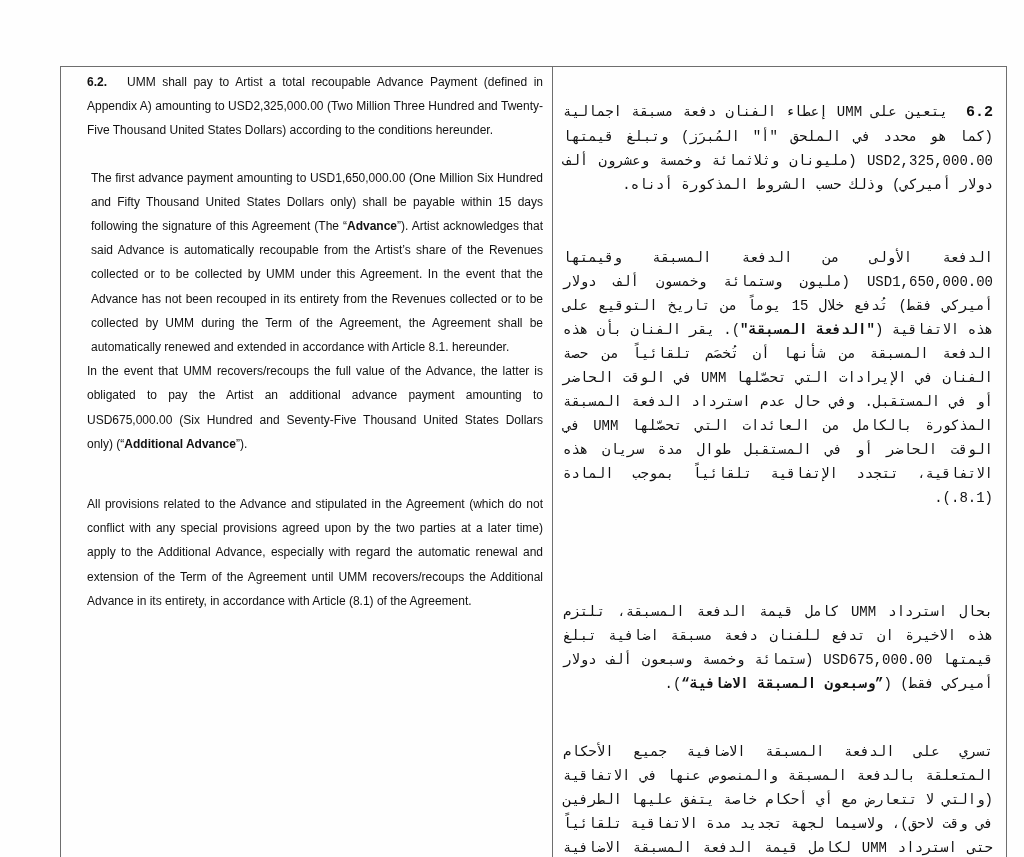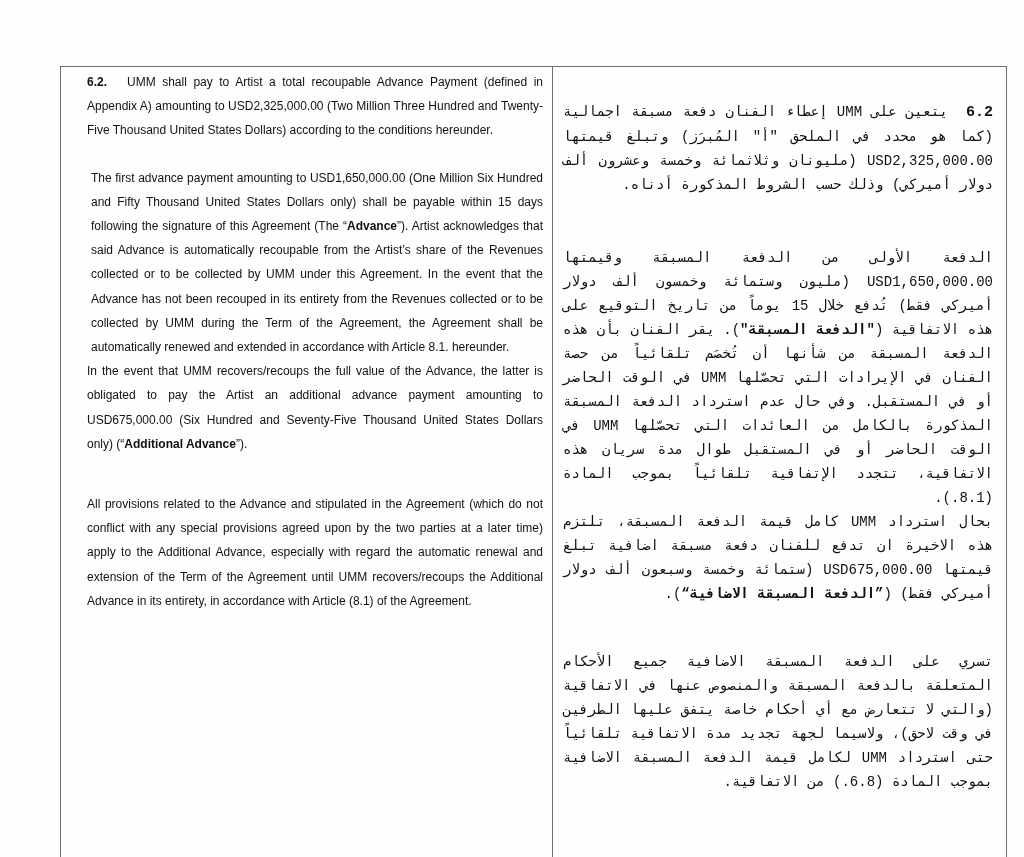--- a/index.html
+++ b/index.html
@@ -51,23 +51,23 @@
     </p>
     <p>
       <span>All provisions related to the Advance and stipulated in the Agreement (which do not conflict with any special provisions agreed upon by the two parties at a later time) apply to the Additional Advance, especially with regard the automatic renewal and extension of the Term of the Agreement until UMM recovers/recoups the Additional Advance in its entirety, in accordance with Article (8.1) of the Agreement.</span>
     </p>
   </div>
 
   <div class="col-ar">
     <p style="margin-bottom:49px;">
       <span class="num" style="font-size:15px;">6.2</span><span style="display:inline-block;width:18px;"></span><span>يتعين على UMM إعطاء الفنان دفعة مسبقة اجمالية (كما هو محدد في الملحق "أ" المُبرَز) وتبلغ قيمتها USD2,325,000.00 (مليونان وثلاثمائة وخمسة وعشرون ألف دولار أميركي) وذلك حسب الشروط المذكورة أدناه.</span>
     </p>
-    <p style="">
+    <p style="margin-bottom:90px;">
       <span>الدفعة الأولى من الدفعة المسبقة وقيمتها USD1,650,000.00 (مليون وستمائة وخمسون ألف دولار أميركي فقط) تُدفع خلال 15 يوماً من تاريخ التوقيع على هذه الاتفاقية (</span><span class="b">"الدفعة المسبقة"</span><span>). يقر الفنان بأن هذه الدفعة المسبقة من شأنها أن تُخصَم تلقائياً من حصة الفنان في الإيرادات التي تحصّلها UMM في الوقت الحاضر أو في المستقبل. وفي حال عدم استرداد الدفعة المسبقة المذكورة بالكامل من العائدات التي تحصّلها UMM في الوقت الحاضر أو في المستقبل طوال مدة سريان هذه الاتفاقية، تتجدد الإتفاقية تلقائياً بموجب المادة (8.1.).</span>
     </p>
     <p style="margin-bottom:44px;">
-      <span>بحال استرداد UMM كامل قيمة الدفعة المسبقة، تلتزم هذه الاخيرة ان تدفع للفنان دفعة مسبقة اضافية تبلغ قيمتها USD675,000.00 (ستمائة وخمسة وسبعون ألف دولار أميركي فقط) (</span><span class="b">”الدفعة المسبقة الاضافية“</span><span>).</span>
+      <span>بحال استرداد UMM كامل قيمة الدفعة المسبقة، تلتزم هذه الاخيرة ان تدفع للفنان دفعة مسبقة اضافية تبلغ قيمتها USD675,000.00 (ستمائة وخمسة وسبعون ألف دولار أميركي فقط) (</span><span class="b">”وسبعون المسبقة الاضافية“</span><span>).</span>
     </p>
     <p>
       <span>تسري على الدفعة المسبقة الاضافية جميع الأحكام المتعلقة بالدفعة المسبقة والمنصوص عنها في الاتفاقية (والتي لا تتعارض مع أي أحكام خاصة يتفق عليها الطرفين في وقت لاحق)، ولاسيما لجهة تجديد مدة الاتفاقية تلقائياً حتى استرداد UMM لكامل قيمة الدفعة المسبقة الاضافية بموجب المادة (6.8.) من الاتفاقية.</span>
     </p>
   </div>
 </div>
 
 </body></html>

